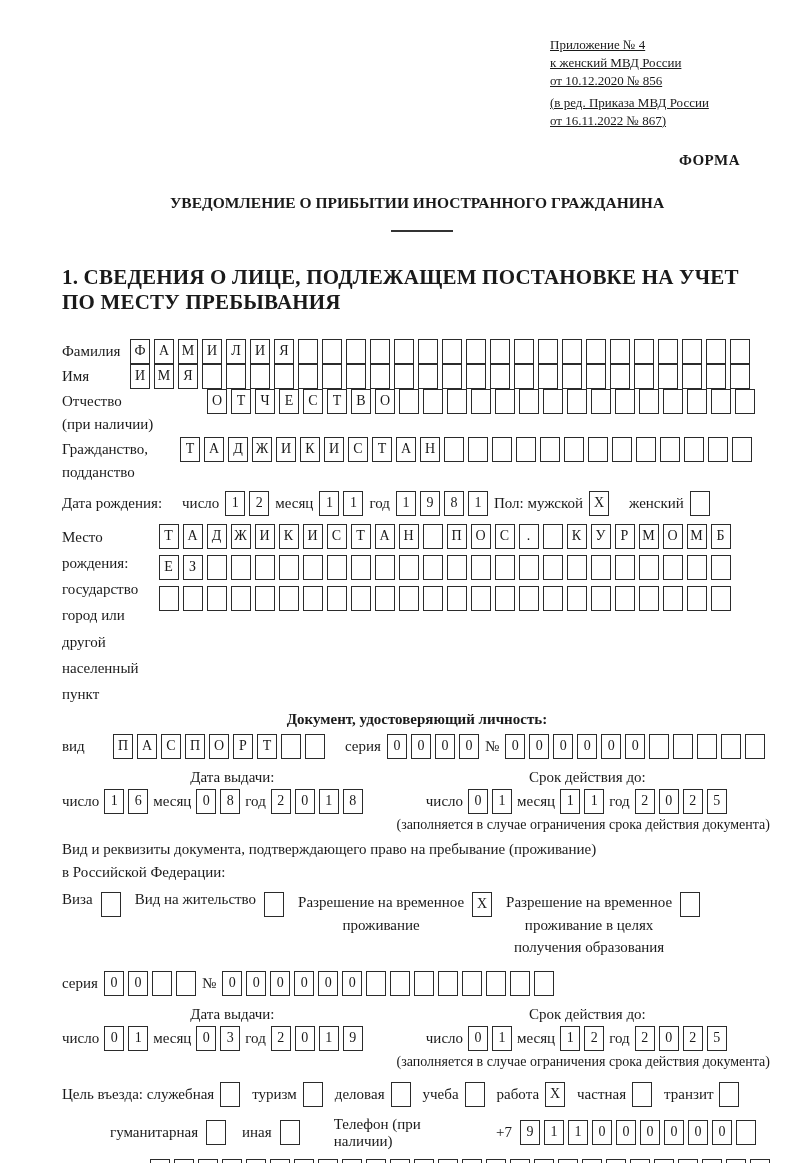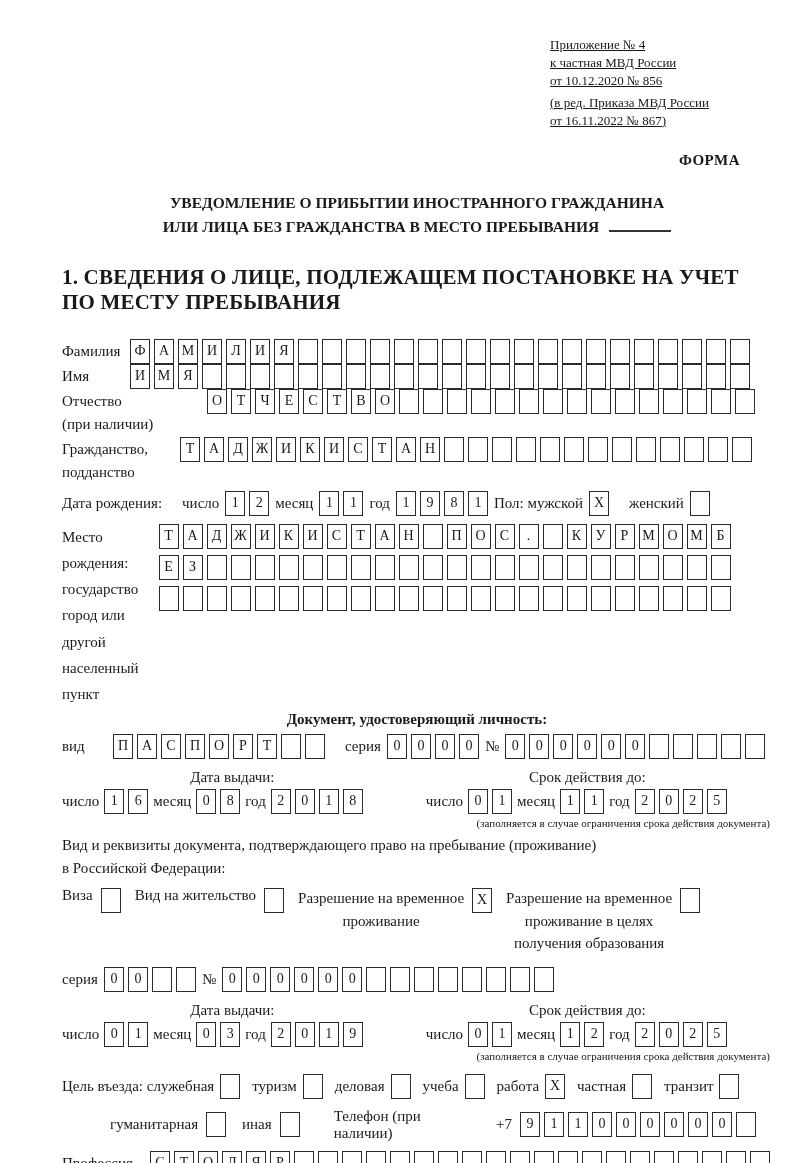--- a/index.html
+++ b/index.html
@@ -40,21 +40,21 @@
   
   .inl { display:flex; align-items:center; flex-wrap:nowrap; }
   .inl > span { margin-right:6px; }
   .dates-h { display:flex; margin-top:10px; }
   .dates-h .dh-l { width:48%; text-align:center; }
   .dates-h .dh-r { width:52%; text-align:center; }
   .dates-r { display:flex; align-items:center; margin-top:3px; }
   .dgrp { display:flex; align-items:center; }
   .dgrp > span { margin-right:5px; }
   .dgrp.second { margin-left:58px; }
-  .note { font-size:11px; text-align:right; margin-top:3px; padding-right:2px; }
+  .note { font-size:14px; text-align:right; margin-top:3px; padding-right:2px; }
 
   
   .pob { display:flex; margin-top:8px;gap:20px; }
   .pob-lbls { width:145px; line-height:1.75; }
   .pob-rows .cells { margin-bottom:6px; }
 
   .doc-h { text-align:center; font-weight:bold; margin-top:4px; }
 
   
   .opts { display:flex; align-items:flex-start; margin-top:10px; }
@@ -71,31 +71,31 @@
   .purpose2 .cells { margin-right:16px; }
   .phone-lbl { margin-left:18px; }
 </style>
 </head>
 <body>
 
 <div class="page">
 
   <div class="hdr">
     <div>Приложение № 4</div>
-    <div>к частная МВД России</div>
+    <div>к женский МВД России</div>
     <div>от 10.12.2020 № 856</div>
     <div class="sub">(в ред. Приказа МВД России</div>
     <div>от 16.11.2022 № 867)</div>
   </div>
   <div class="forma">ФОРМА</div>
 
   <div class="title">
     <div>УВЕДОМЛЕНИЕ О ПРИБЫТИИ ИНОСТРАННОГО ГРАЖДАНИНА</div>
     <div>
-      <span>ИЛИ ЛИЦА БЕЗ ГРАЖДАНСТВА В МЕСТО ПРЕБЫВАНИЯ</span><span class="uline"></span>
+      <span class="uline"></span>
     </div>
   </div>
 
   <div class="sec-h">1. СВЕДЕНИЯ О ЛИЦЕ, ПОДЛЕЖАЩЕМ ПОСТАНОВКЕ НА УЧЕТ ПО МЕСТУ ПРЕБЫВАНИЯ</div>
 
   <div class="row" style="margin-top:24px;">
     <span class="lbl w68">Фамилия</span>
     <span class="cells">
         <span class="cell">Ф</span>
         <span class="cell">А</span>

